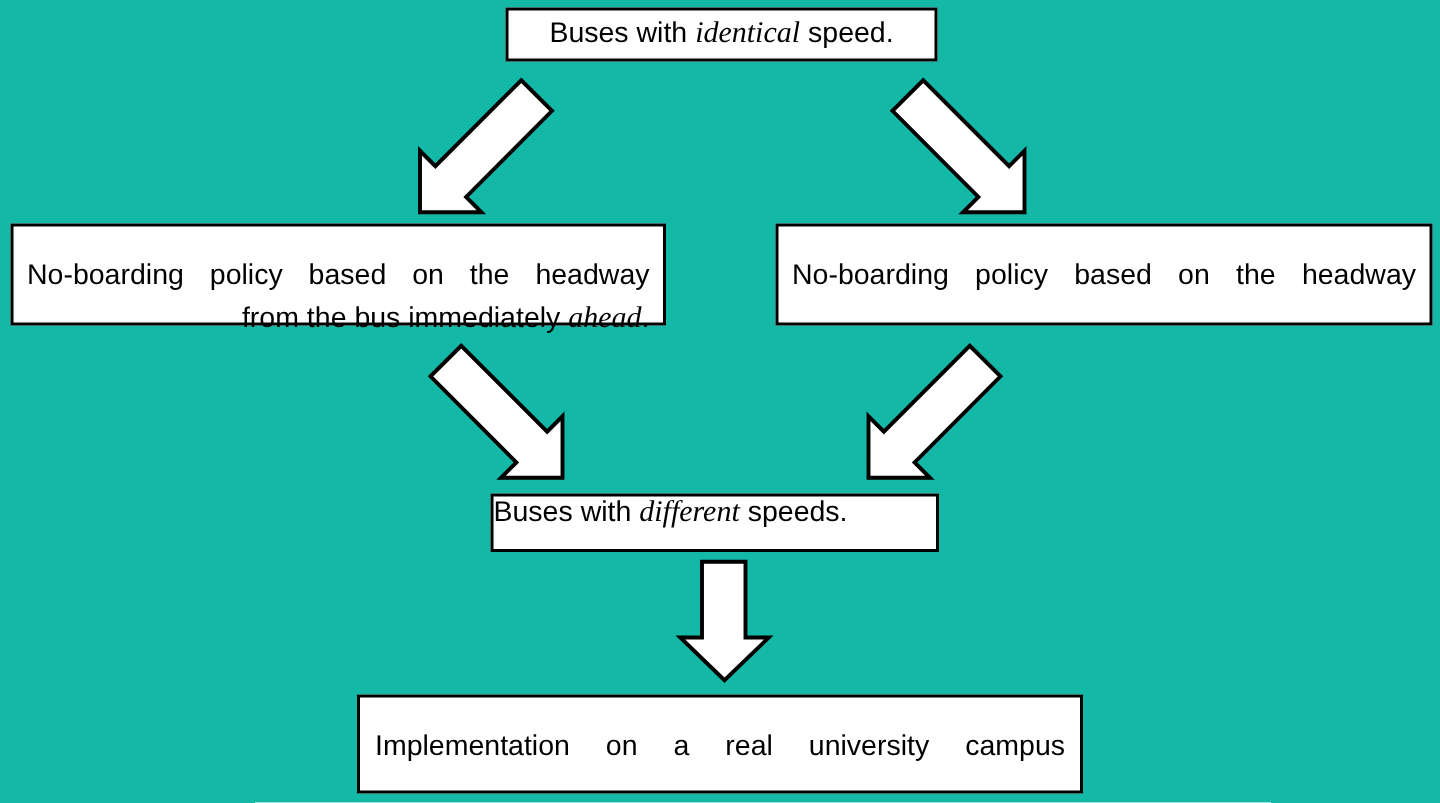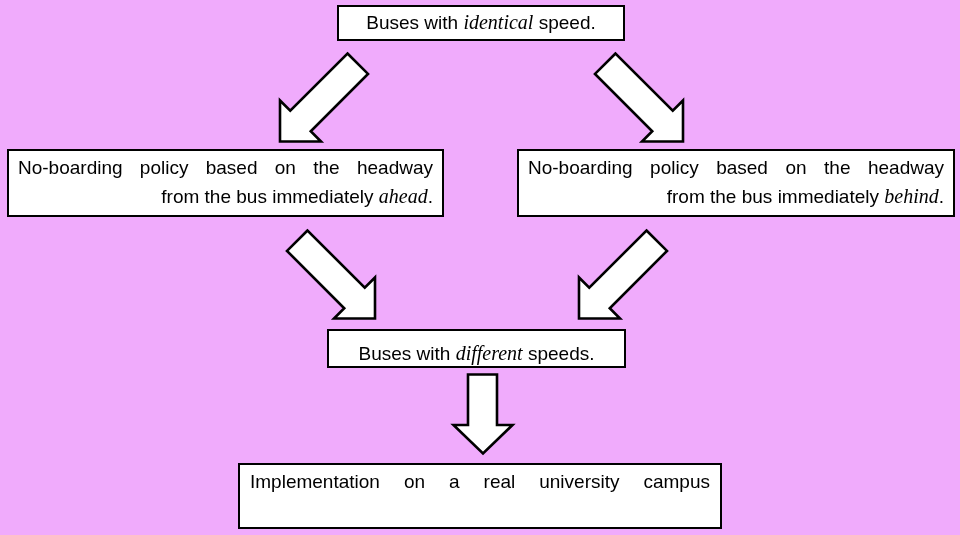--- a/index.html
+++ b/index.html
@@ -1,20 +1,20 @@
 <!DOCTYPE html>
 <html><head>
 <meta charset="utf-8">
 <style>
   html, body { margin: 0; padding: 0; background: #ffffff; }
   .canvas {
     position: relative;
     width: 960px;
     height: 535px;
-    background: #f0abfc;
+    background: #14b8a6;
     font-family: "Liberation Sans", sans-serif;
     color: #000000;
     overflow: hidden;
   }
   .node {
     position: absolute;
     box-sizing: border-box;
     background: #ffffff;
     border: 2px solid #000000;
     font-size: 19px;
@@ -22,23 +22,23 @@
   }
   .emph {
     font-family: "Liberation Serif", serif;
     font-style: italic;
     font-size: 20px;
   }
   
   .node-top    { left: 337px; top: 5px;   width: 288px; height: 36px; text-align: center; line-height: 31px; }
   .node-left   { left: 7px;   top: 149px; width: 437px; height: 68px; padding: 2px 9px; line-height: 29px; }
   .node-right  { left: 517px; top: 149px; width: 438px; height: 68px; padding: 2px 9px; line-height: 29px; }
-  .node-middle { left: 327px; top: 329px; width: 299px; height: 39px; text-align: center; line-height: 44px; }
+  .node-middle { left: 327px; top: 329px; width: 299px; height: 39px; line-height: 20px; }
   .node-bottom { left: 238px; top: 463px; width: 484px; height: 66px; padding: 2px 10px; line-height: 29px; }
-  .jline { text-align: justify; text-align-last: justify; }
+  .jline { text-align: justify; text-align-last: justify; margin-top: 16px; }
   .lline { text-align: right; }
   
   .connector { position: absolute; }
   .connector svg { display: block; overflow: visible; }
   .arrow-shape { fill: #ffffff; stroke: #000000; stroke-width: 2.6; stroke-linejoin: miter; }
   .c-top-left      { left: 277px; top: 52px;  }
   .c-top-right     { left: 592px; top: 52px;  }
   .c-left-middle   { left: 284px; top: 229px; }
   .c-right-middle  { left: 576px; top: 229px; }
   .c-middle-bottom { left: 452px; top: 373px; }
@@ -66,23 +66,20 @@
 
   <div class="node node-left">
     <div class="jline">No-boarding policy based on the headway</div>
     <div class="lline">
       <span>from the bus immediately </span><span class="emph">ahead</span><span>.</span>
     </div>
   </div>
 
   <div class="node node-right">
     <div class="jline">No-boarding policy based on the headway</div>
-    <div class="lline">
-      <span>from the bus immediately </span><span class="emph">behind</span><span>.</span>
-    </div>
   </div>
 
   <div class="connector c-left-middle">
     <svg width="94" height="92" viewBox="0 0 94 92" aria-label="block-arrow-down-right">
       <polygon class="arrow-shape" points="23.5,1.5 3,21.9 60.25,79.25 50,89.5 91,89.5 91,48.5 80.75,58.75"></polygon>
     </svg>
   </div>
 
   <div class="connector c-right-middle">
     <svg width="94" height="92" viewBox="0 0 94 92" aria-label="block-arrow-down-left">

